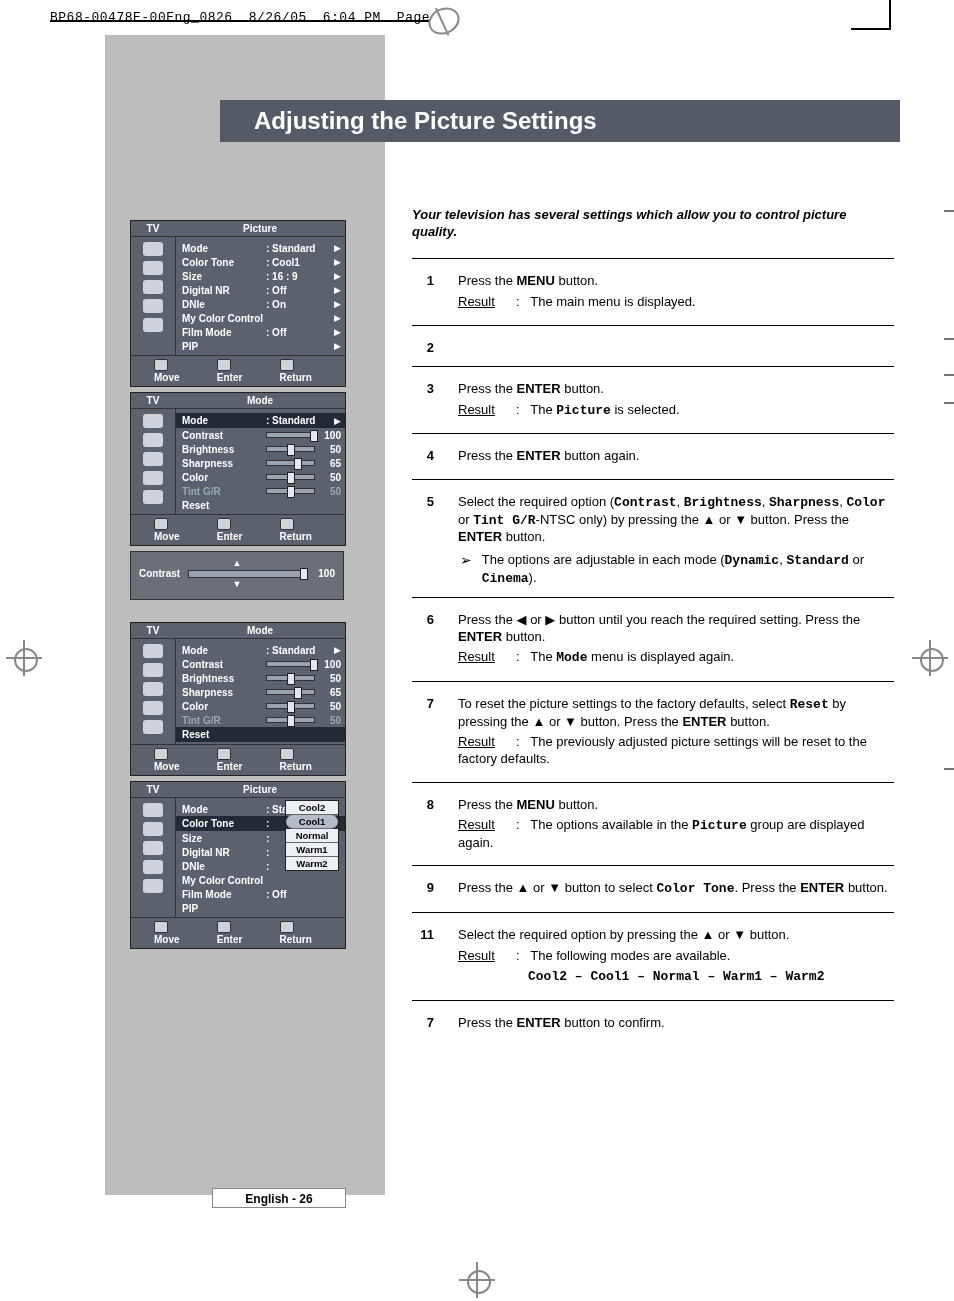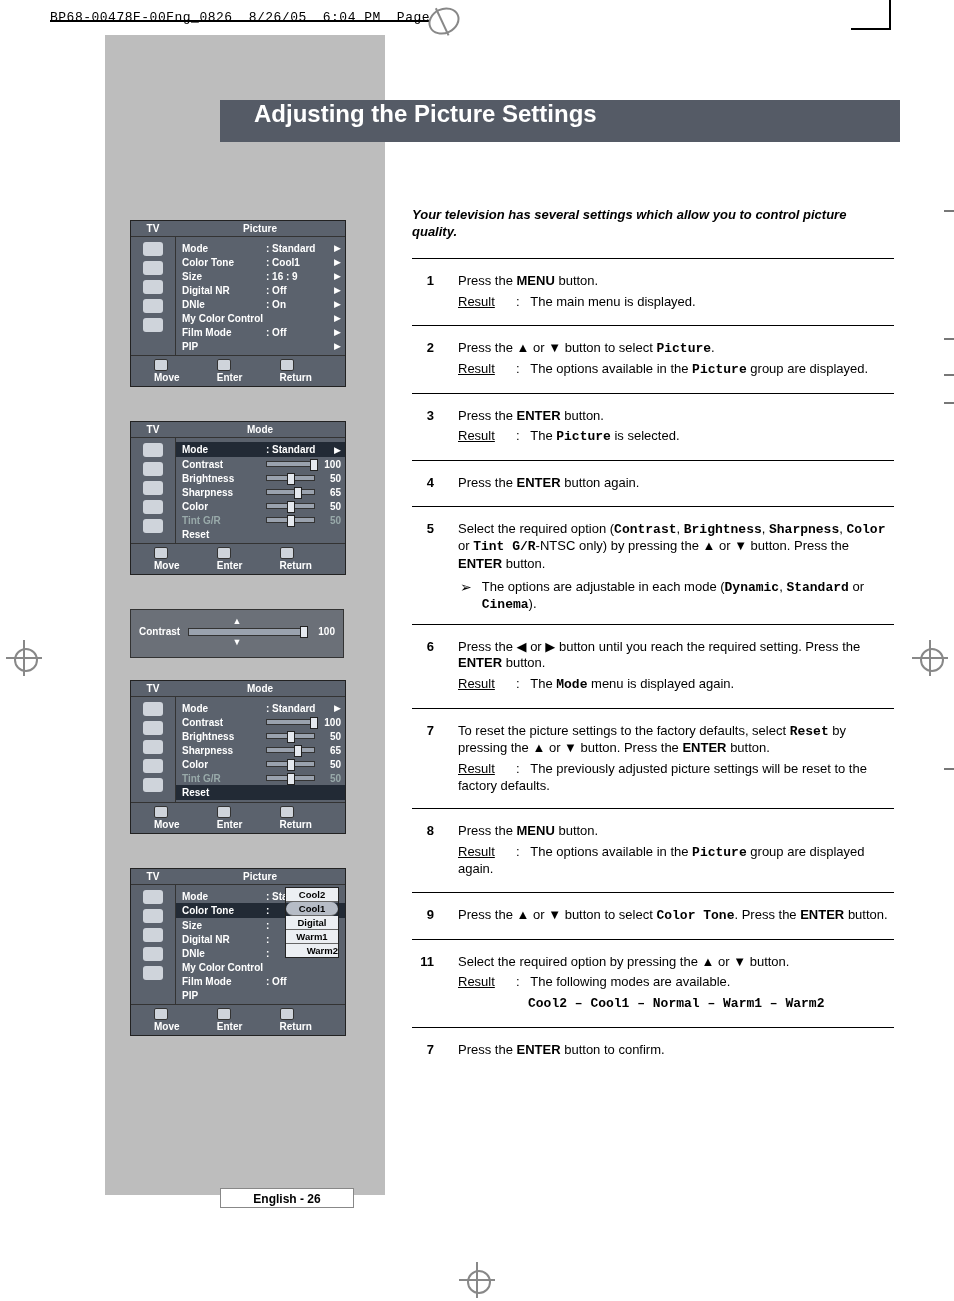--- a/index.html
+++ b/index.html
@@ -111,54 +111,54 @@
   }
   .title-bar {
     position: absolute;
     left: 220px;
     top: 100px;
     width: 680px;
     height: 42px;
     background: #555b66;
     color: #fff;
     display: flex;
-    align-items: flex-start;
+    align-items: center;
     padding-left: 34px;
     font-size: 24px;
     font-weight: bold;
     box-sizing: border-box;
   }
   .left-col {
     position: absolute;
     left: 130px;
     top: 220px;
     width: 230px;
   }
   .page-number-box{
     position:absolute;
-    left:220px;
+    left:212px;
     top:1188px;
     width:134px;
     height:20px;
     background:#fff;
     border:1px solid #888;
     text-align:center;
     font-weight:bold;
     font-size:12px;
     padding-top:3px;
     box-sizing:border-box;
   }
 
   .osd {
     width: 214px;
     background: #5b626d;
     border: 1px solid #222;
     color: #fff;
     font-size: 10px;
-    margin-bottom: 34px;
+    margin-bottom: 5px;
   }
   .osd-head {
     display: flex;
     border-bottom: 1px solid #333;
   }
   .osd-head .hl {
     width: 44px;
     text-align: center;
     padding: 2px 0;
     font-weight: bold;
@@ -252,21 +252,21 @@
     font-weight:bold;
   }
   .dd-item{
     background:#eceff3;
     color:#000;
     text-align:center;
     height:13px;
     line-height:13px;
     border-bottom:1px solid #666;
   }
-  .dd-item:last-child{border-bottom:none;text-align:right;}
+  .dd-item:last-child{border-bottom:none;}
   .dd-item.sel{ background:#b6bcc6;border-radius:7px;}
 
   .right-col {
     position: absolute;
     left: 412px;
     top: 194px;
     width: 482px;
     font-size: 13px;
     line-height: 1.28;
   }
@@ -624,45 +624,41 @@
           </div>
       </div>
       <div class="osd-foot">
         <span>Move</span>
         <span>Enter</span>
         <span>Return</span>
       </div>
       <div class="dropdown" id="osd4-dd">
           <div class="dd-item">Cool2</div>
           <div class="dd-item sel">Cool1</div>
-          <div class="dd-item">Digital</div>
+          <div class="dd-item">Normal</div>
           <div class="dd-item">Warm1</div>
           <div class="dd-item">Warm2</div>
         </div>
     </div>
   </div>
 
   <div class="right-col">
     <p class="intro">Your television has several settings which allow you to control picture quality.</p>
     <hr class="hrule">
     <div class="steps" id="steps">
         <div class="step">
           <div class="num">1</div>
           <div class="body">
             <p>Press the <strong>MENU</strong> button.</p>
             <p class="result"><span class="rl">Result</span>: &nbsp; The main menu is displayed.</p>
           </div>
         </div>
         <hr class="hrule">
         <div class="step">
           <div class="num">2</div>
-          <div class="body">
-            <p>Press the ▲ or ▼ button to select <span class="cw">Picture</span>.</p>
-            <p class="result"><span class="rl">Result</span>: &nbsp; The options available in the <span class="cw">Picture</span> group are displayed.</p>
-          </div>
         </div>
         <hr class="hrule">
         <div class="step">
           <div class="num">3</div>
           <div class="body">
             <p>Press the <strong>ENTER</strong> button.</p>
             <p class="result"><span class="rl">Result</span>: &nbsp; The <span class="cw">Picture</span> is selected.</p>
           </div>
         </div>
         <hr class="hrule">

